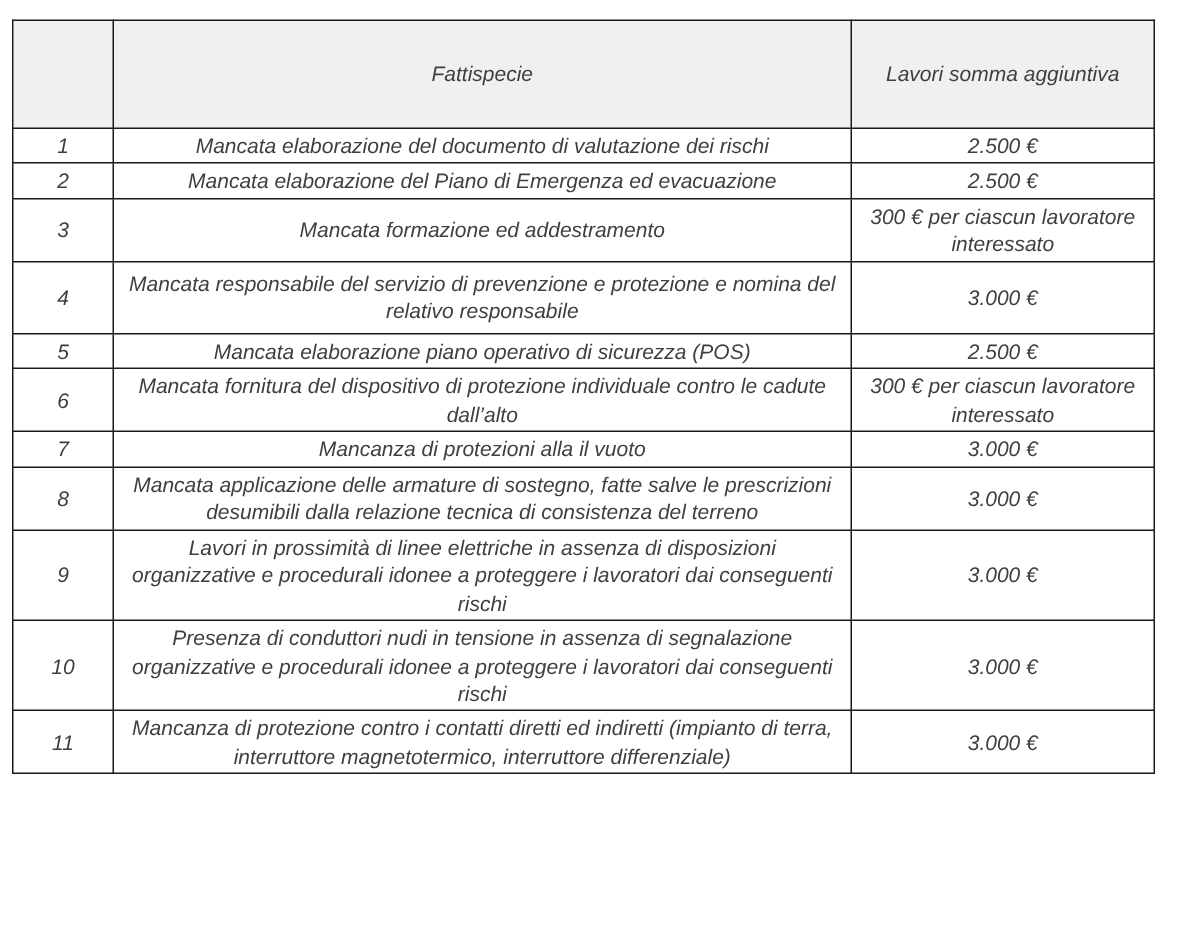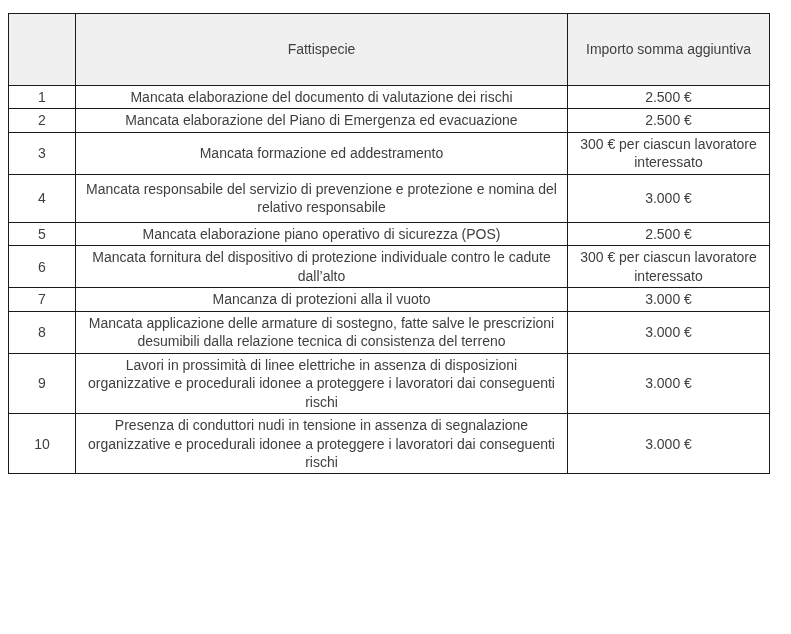--- a/index.html
+++ b/index.html
@@ -11,20 +11,21 @@
   }
   * { margin: 0; padding: 0; box-sizing: border-box; }
   html, body {
     width: 791px; height: 634px;
     background: var(--page-bg);
     overflow: hidden;
     font-family: "Liberation Sans", sans-serif;
   }
   .page {
     padding: 13px 0 11px 8px;
+    font-style: italic;
   }
   table.sanctions {
     border-collapse: collapse;
     table-layout: fixed;
     width: 761px;
     font-size: 14px;
     color: var(--text);
   }
   col.c-num { width: 67px; }
   col.c-fat { width: 492px; }
@@ -52,21 +53,21 @@
   <table class="sanctions">
     <colgroup>
       <col class="c-num">
       <col class="c-fat">
       <col class="c-imp">
     </colgroup>
     <thead>
       <tr>
         <th></th>
         <th>Fattispecie</th>
-        <th>Importo somma aggiuntiva</th>
+        <th>Lavori somma aggiuntiva</th>
       </tr>
     </thead>
     <tbody>
         <tr>
     <td>1</td>
     <td>Mancata elaborazione del documento di valutazione dei rischi</td>
     <td>2.500 €</td>
   </tr>
         <tr>
     <td>2</td>
@@ -106,15 +107,20 @@
         <tr>
     <td>9</td>
     <td>Lavori in prossimità di linee elettriche in assenza di disposizioni organizzative e procedurali idonee a proteggere i lavoratori dai conseguenti rischi</td>
     <td>3.000 €</td>
   </tr>
         <tr>
     <td>10</td>
     <td>Presenza di conduttori nudi in tensione in assenza di segnalazione organizzative e procedurali idonee a proteggere i lavoratori dai conseguenti rischi</td>
     <td>3.000 €</td>
   </tr>
+        <tr>
+    <td>11</td>
+    <td>Mancanza di protezione contro i contatti diretti ed indiretti (impianto di terra, interruttore magnetotermico, interruttore differenziale)</td>
+    <td>3.000 €</td>
+  </tr>
       </tbody>
   </table>
 </div>
 
 </body></html>

